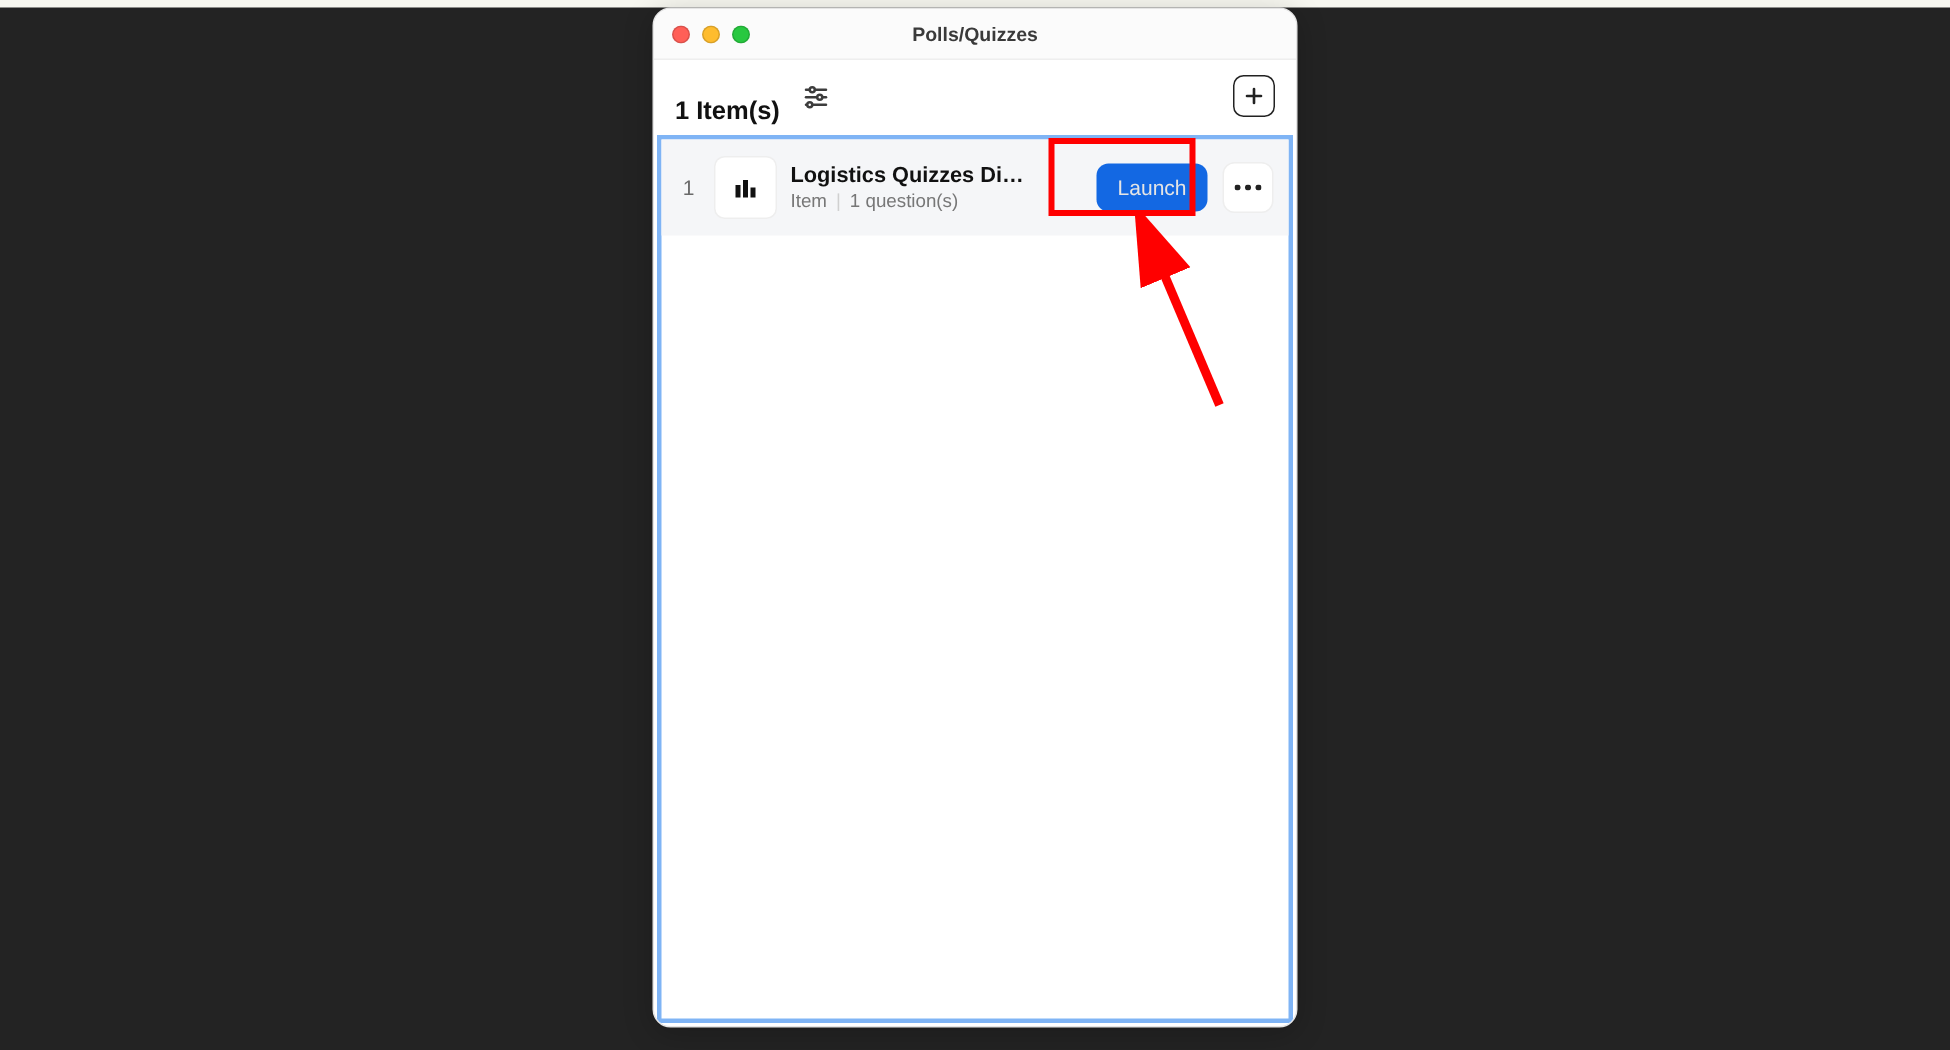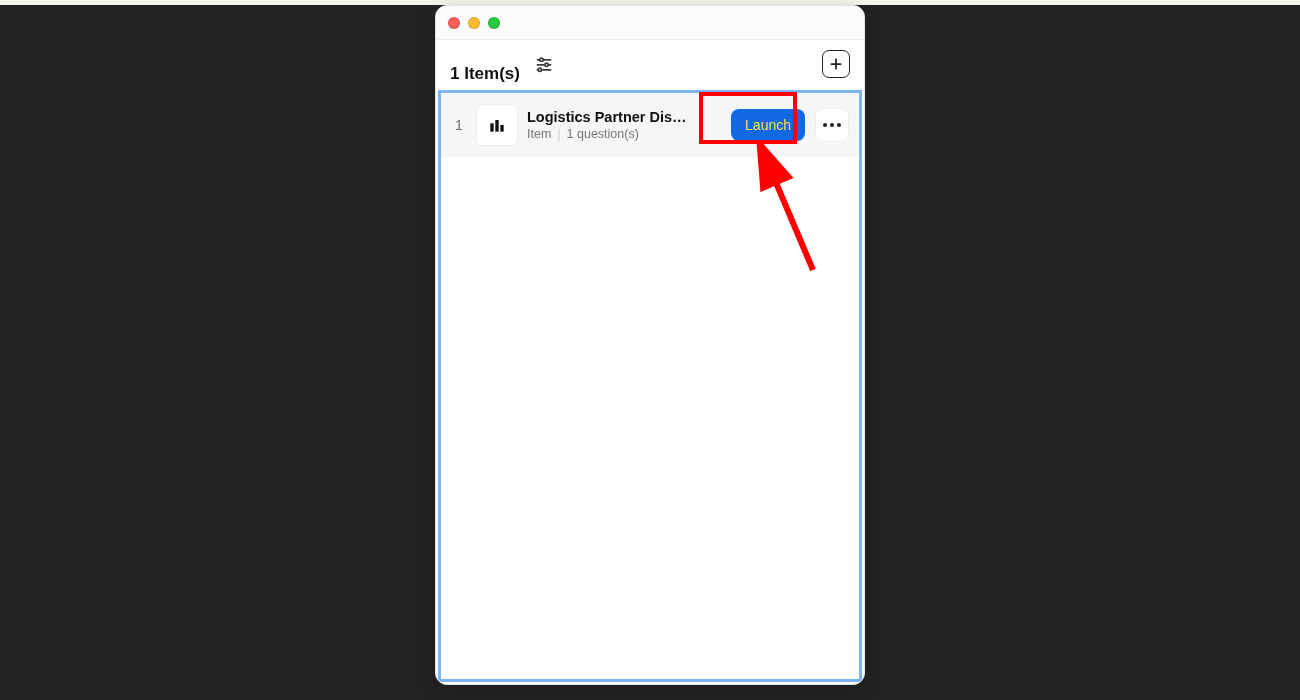--- a/index.html
+++ b/index.html
@@ -59,40 +59,41 @@
     .row {
       display:flex; align-items:center; padding: 12px 10px; background: #f5f6f8; gap: 10px;
     }
     .idx { width: 16px; text-align:center; color:#6a6a6a; font-size: 14px; }
     .thumb { width: 40px; height: 40px; background:#fff; border-radius: 6px; display:flex; align-items:center; justify-content:center; box-shadow: 0 0 0 1px #eee; }
     .thumb svg { width: 20px; height: 20px; }
     .meta { flex:1; min-width:0; }
     .name { font-size: 14.5px; font-weight: 600; color:#111; white-space:nowrap; overflow:hidden; text-overflow:ellipsis; max-width: 160px; }
     .sub { font-size: 12.5px; color:#777; margin-top:2px; display:flex; align-items:center; gap:6px; }
     .sep { color:#d0d0d0; }
-    .launch { background:#1368e3; color:#fde047; border:none; border-radius:8px; padding: 8px 14px; font-size:14px; font-weight:500; cursor:pointer; }
+    .launch { background:#1368e3; color:#e5e5e5; border:none; border-radius:8px; padding: 8px 14px; font-size:14px; font-weight:500; cursor:pointer; }
     .more { width:34px; height:34px; background:#fff; border:1px solid #eee; border-radius:8px; display:flex; align-items:center; justify-content:center; cursor:pointer; color:#333; }
 
     
     .anno-rect { position:absolute; border: 4px solid #ff0000; pointer-events:none; }
     .anno-arrow { position:absolute; pointer-events:none; }
   </style>
 </head>
 <body>
 
 <div class="topstrip"></div>
 <div class="dark"></div>
 
 <div class="window">
   <div class="titlebar">
     <div class="traffic">
       <div class="tl red"></div>
       <div class="tl yellow"></div>
       <div class="tl green"></div>
     </div>
+    <div class="title">Polls/Quizzes</div>
   </div>
 
   <div class="toolbar">
     <div class="count">1 Item(s)</div>
     <div class="filter-icon">
       <svg viewBox="0 0 24 24" fill="none" stroke="currentColor" stroke-width="2" stroke-linecap="round">
         <line x1="4" y1="7" x2="20" y2="7"></line>
           <circle cx="9" cy="7" r="2" fill="#fff"></circle>
         <line x1="4" y1="13" x2="20" y2="13"></line>
           <circle cx="15" cy="13" r="2" fill="#fff"></circle>
@@ -114,21 +115,21 @@
     <div class="row">
       <div class="idx">1</div>
       <div class="thumb">
         <svg viewBox="0 0 24 24">
             <rect x="4" y="10" width="4" height="10" fill="#111"></rect>
             <rect x="10" y="6" width="4" height="14" fill="#111"></rect>
             <rect x="16" y="12" width="4" height="8" fill="#111"></rect>
           </svg>
       </div>
       <div class="meta">
-        <div class="name">Logistics Partner Dis…</div>
+        <div class="name">Logistics Quizzes Dis…</div>
         <div class="sub">
           <span>Item</span>
           <span class="sep">|</span>
           <span>1 question(s)</span>
         </div>
       </div>
       <button class="launch">Launch</button>
       <div class="more">
         <svg width="18" height="4" viewBox="0 0 18 4">
             <circle cx="2" cy="2" r="2" fill="#222"></circle>

